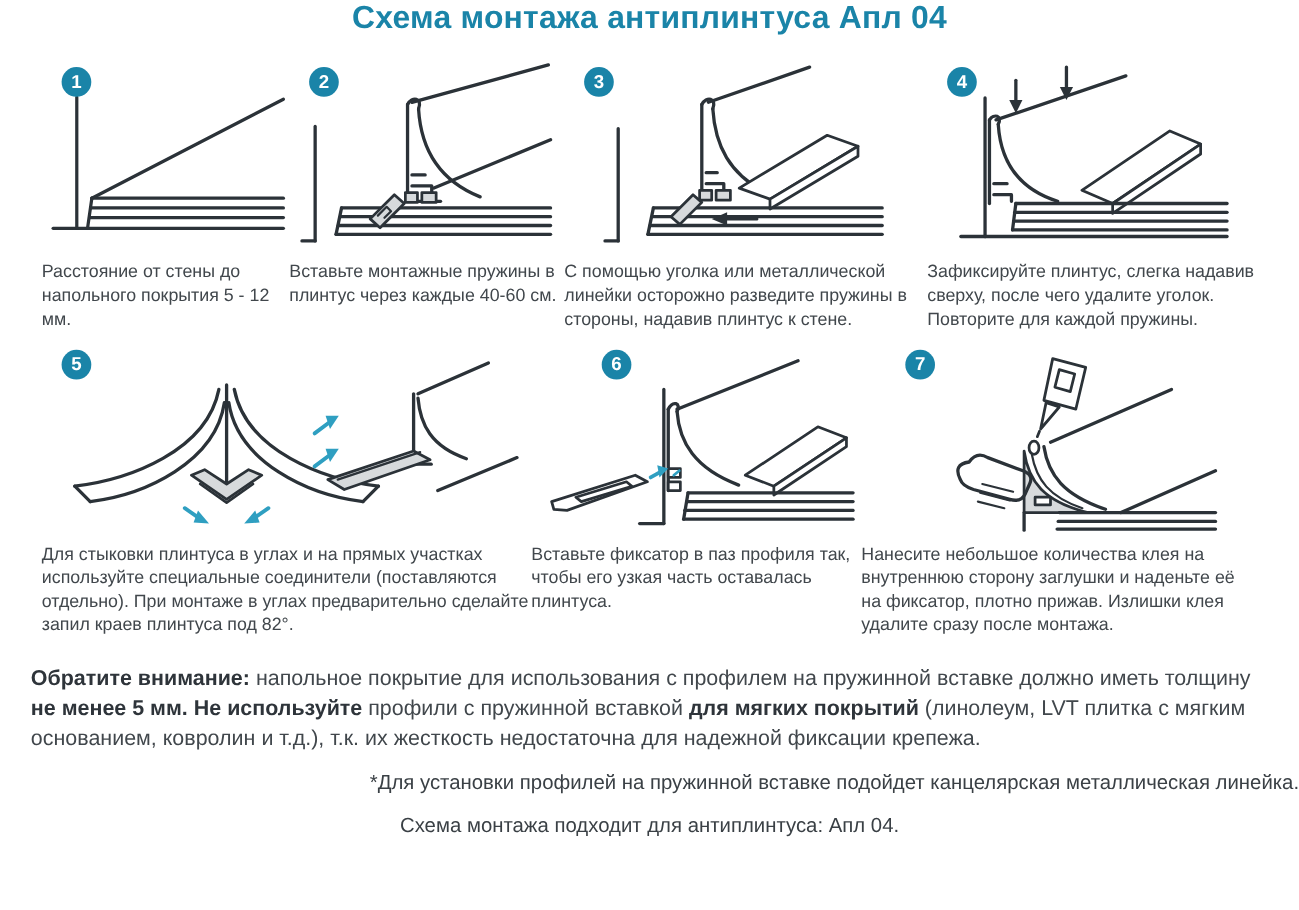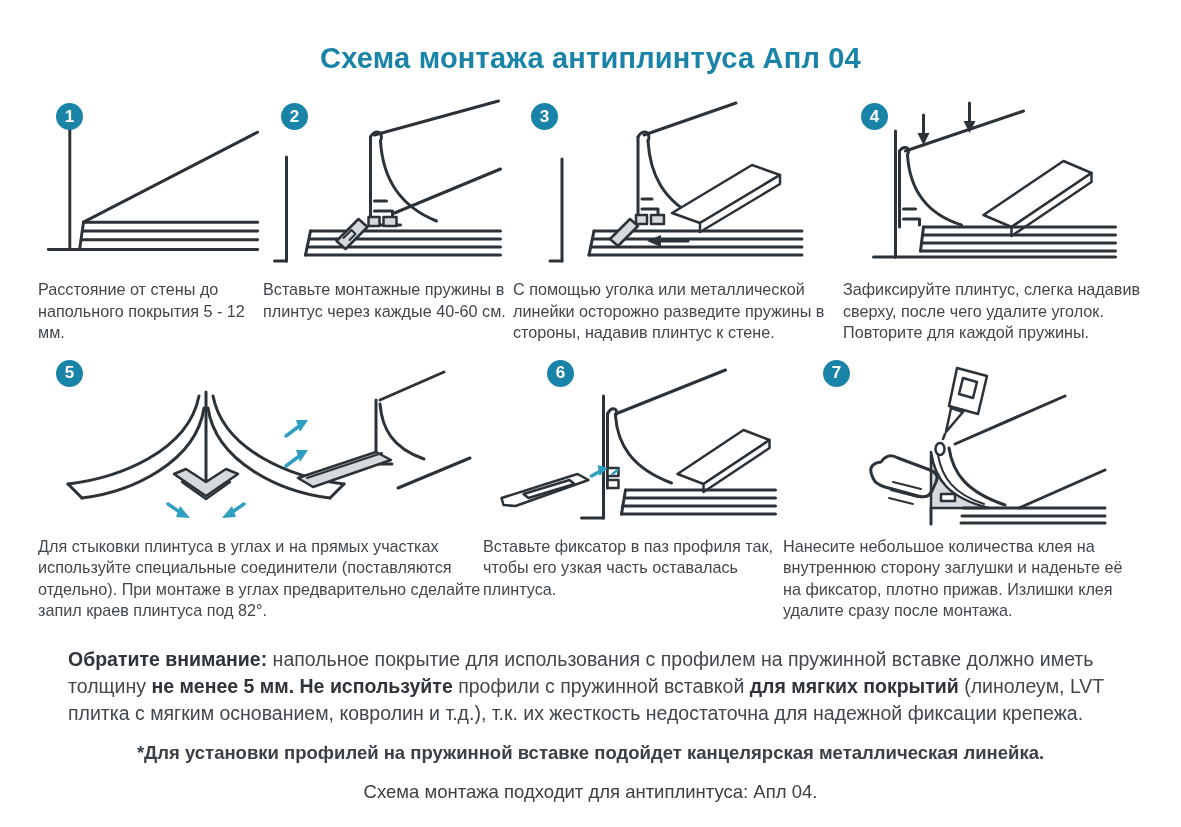--- a/index.html
+++ b/index.html
@@ -3,21 +3,21 @@
 <meta charset="utf-8">
 <style>
   * { margin:0; padding:0; box-sizing:border-box; }
   html,body { background:#ffffff; }
   .page {
     width:1181px; height:827px; background:#ffffff; position:relative;
     font-family:"Liberation Sans", sans-serif; color:#41474c; overflow:hidden;
   }
   .title {
     text-align:center; font-size:29px; font-weight:bold; color:#1a84a8;
-    padding-top:42px; letter-spacing:0.2px;
+    letter-spacing:0.2px;
   }
   .steps-row { display:flex; align-items:flex-start; padding:0 38px; }
   .row1 { margin-top:18px; }
   .row2 { margin-top:6px; }
   .cell { position:relative; display:flex; flex-direction:column; align-items:center; }
   .r1c1 { width:225px; } .r1c2 { width:250px; } .r1c3 { width:330px; } .r1c4 { width:300px; }
   .r2c1 { width:445px; } .r2c2 { width:300px; } .r2c3 { width:360px; }
   .figure-area { position:relative; width:100%; height:178px; }
   .badge {
     position:absolute; top:10px; left:18px; width:27px; height:27px; border-radius:50%;
@@ -25,26 +25,26 @@
     display:flex; align-items:center; justify-content:center; z-index:2;
   }
   .r2c2 .badge { left:64px; }
   .r2c3 .badge { left:40px; }
   .fig { position:absolute; top:6px; left:50%; transform:translateX(-50%); }
   .caption {
     font-size:16.2px; line-height:1.33; color:#41474c;
     margin-top:8px; max-width:100%;
   }
   .notice {
-    padding:0 68px; margin-top:24px; font-size:19.5px; line-height:1.38;
+    padding:0 28px; margin-top:24px; font-size:19.5px; line-height:1.38;
     color:#41474c; text-align:left;
   }
   .notice strong { color:#2e343a; }
   .footnote {
-    margin-top:13px; text-align:center; font-size:18.5px; line-height:1.45; color:#3a4045;font-weight:bold;
+    margin-top:13px; text-align:right; font-size:18.5px; line-height:1.45; color:#3a4045;
   }
   .footer-line {
     margin-top:15px; text-align:center; font-size:18.5px; color:#3a4045;
   }
   svg .ln { stroke:#2b3238; stroke-width:3; fill:none; stroke-linecap:round; stroke-linejoin:round; }
   svg .lnf-gray { stroke:#2b3238; stroke-width:2.5; fill:#d7dadc; stroke-linejoin:round; }
   svg .lnf-white { stroke:#2b3238; stroke-width:2.5; fill:#ffffff; stroke-linejoin:round; }
   svg .teal { stroke:#2f9fc1; stroke-width:3.5; fill:none; stroke-linecap:round; }
   svg .tealhead { fill:#2f9fc1; stroke:none; }
   svg .darkhead { fill:#2b3238; stroke:none; }

